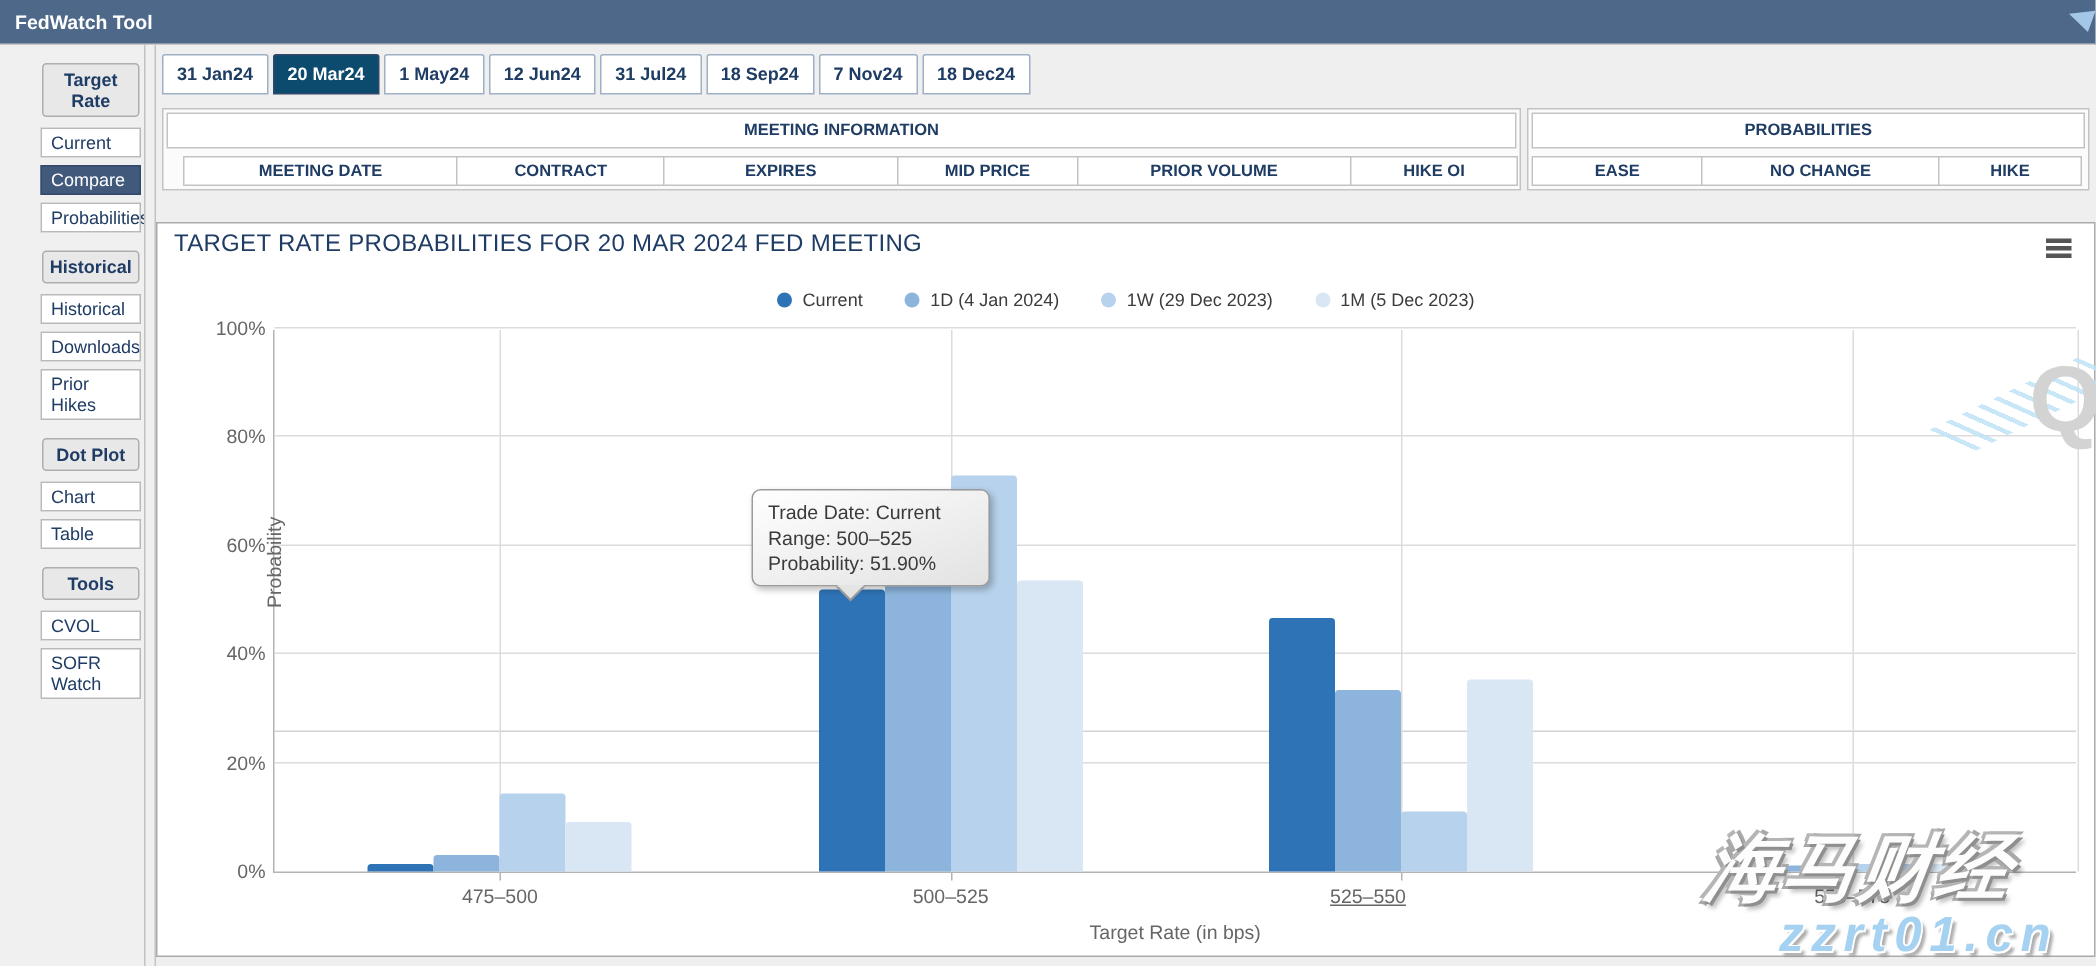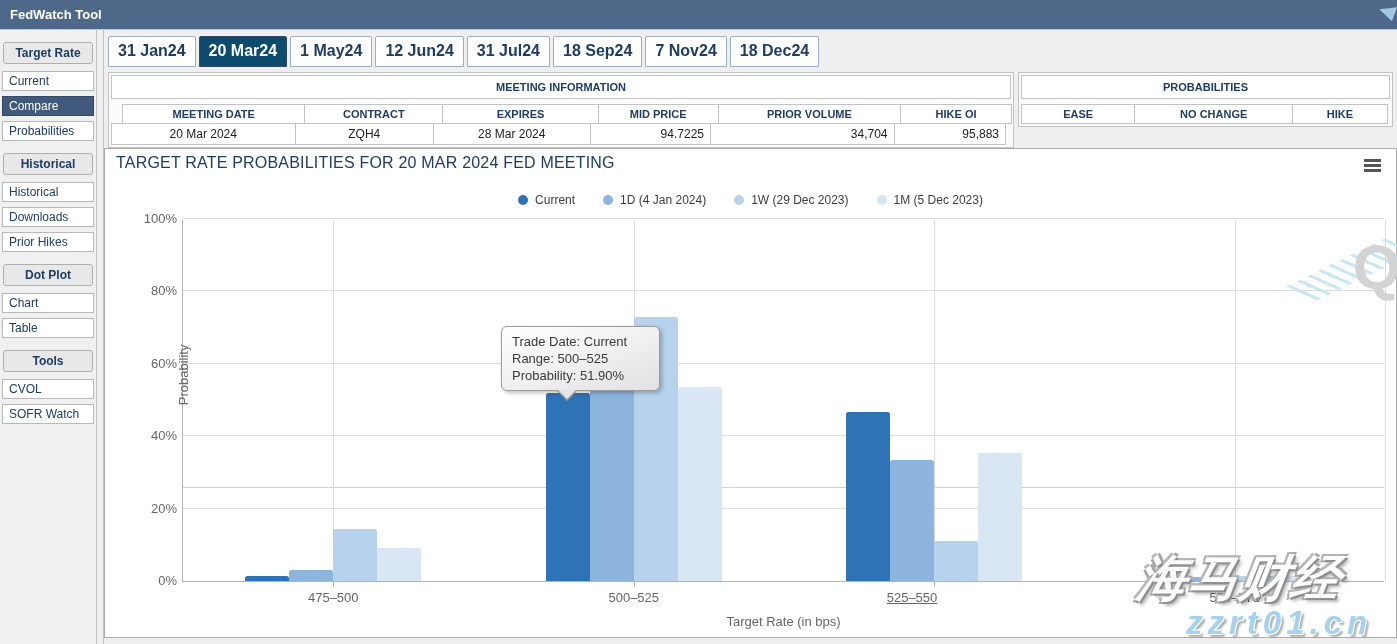--- a/index.html
+++ b/index.html
@@ -8,34 +8,34 @@
 
   
   .topbar { position:absolute; left:0; top:0; width:1397px; height:30px;
     background:#4d6889; border-bottom:1px solid #c8c8c8; z-index:30; }
   .topbar .title { position:absolute; left:10px; top:7px; color:#fff; font-size:13px; font-weight:bold; }
   .cursor-ico { position:absolute; right:2px; top:4px; width:0; height:0;
     border-left:16px solid #a9cced; border-top:7px solid transparent; border-bottom:8px solid transparent;
     transform:rotate(200deg); opacity:.95; }
 
   
-  .sidebar { position:absolute; left:0; top:30px; width:96px; height:614px; background:#f0f0f0; }
+  .sidebar { position:absolute; left:0; top:30px; width:96px; height:614px; background:#f0f0f0;padding-left:25px; }
   .side-divider { position:absolute; left:96px; top:30px; width:8px; height:614px;
     border-left:1px solid #c2c2c2; border-right:1px solid #c2c2c2; background:#f0f0f0; }
   .side-pill { margin:12px 3px 7px 3px; background:#e8e8e8; border:1px solid #aeaeae; border-radius:3px;
     text-align:center; font-size:12px; font-weight:bold; color:#1f3c64; padding:3px 0; }
   .side-item { margin:5px 2px; background:#fff; border:1px solid #b9b9b9;
     font-size:12px; color:#1f3c64; padding:2px 6px; cursor:pointer; }
   .side-item.selected { background:#41597b; color:#fff; border-color:#34496a; }
 
   
   .main { position:absolute; left:104px; top:30px; width:1293px; height:614px; }
 
   .tabbar { position:absolute; left:4px; top:6px; display:flex; gap:3px; }
-  .tab { background:#fff; border:1px solid #9db0c6; border-radius:2px 2px 0 0; font-size:16px; font-weight:bold;
+  .tab { background:#fff; border:1px solid #9db0c6; border-radius:2px 2px 0 0; font-size:12px; font-weight:bold;
     color:#1f3c64; padding:5px 9px 6px 9px; cursor:pointer; }
   .tab.active { background:#0c4a6e; color:#fff; border-color:#34496a; }
 
   
   .infobox { position:absolute; top:42px; background:#fbfbfb; border:1px solid #c3c3c3; padding:2px; }
   .infobox.meeting { left:4px; width:906px; }
   .infobox.probs { left:914px; width:375px; }
   .info-caption { border:1px solid #c3c3c3; background:#fff; text-align:center;
     font-size:11px; font-weight:bold; color:#1f3c64; padding:5px 0; margin-bottom:5px; }
   .info-row { display:flex; }
@@ -136,28 +136,20 @@
 
   <div class="infobox meeting">
     <div class="info-caption">MEETING INFORMATION</div>
     <div class="info-row header-row">
         <div class="cell" style="width: 20.5%; margin-left: 11px;">MEETING DATE</div>
         <div class="cell" style="width: 15.5%;">CONTRACT</div>
         <div class="cell" style="width: 17.5%;">EXPIRES</div>
         <div class="cell" style="width: 13.5%;">MID PRICE</div>
         <div class="cell" style="width: 20.5%;">PRIOR VOLUME</div>
         <div class="cell" style="width: 12.5%;">HIKE OI</div>
-      </div>
-    <div class="info-row value-row">
-        <div class="cell" style="width: 20.5%; text-align: center;">20 Mar 2024</div>
-        <div class="cell" style="width: 15.5%; text-align: center;">ZQH4</div>
-        <div class="cell" style="width: 17.5%; text-align: center;">28 Mar 2024</div>
-        <div class="cell" style="width: 13.5%; text-align: right;">94.7225</div>
-        <div class="cell" style="width: 20.5%; text-align: right;">34,704</div>
-        <div class="cell" style="width: 12.5%; text-align: right;">95,883</div>
       </div>
   </div>
 
   <div class="infobox probs">
     <div class="info-caption">PROBABILITIES</div>
     <div class="info-row header-row">
         <div class="cell" style="width: 31%;">EASE</div>
         <div class="cell" style="width: 43%;">NO CHANGE</div>
         <div class="cell" style="width: 26%;">HIKE</div>
       </div>

